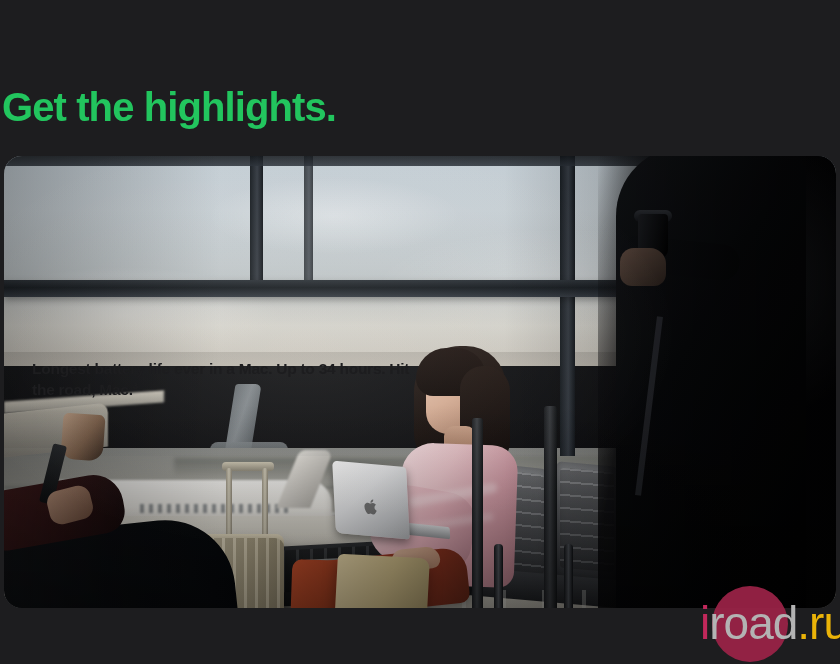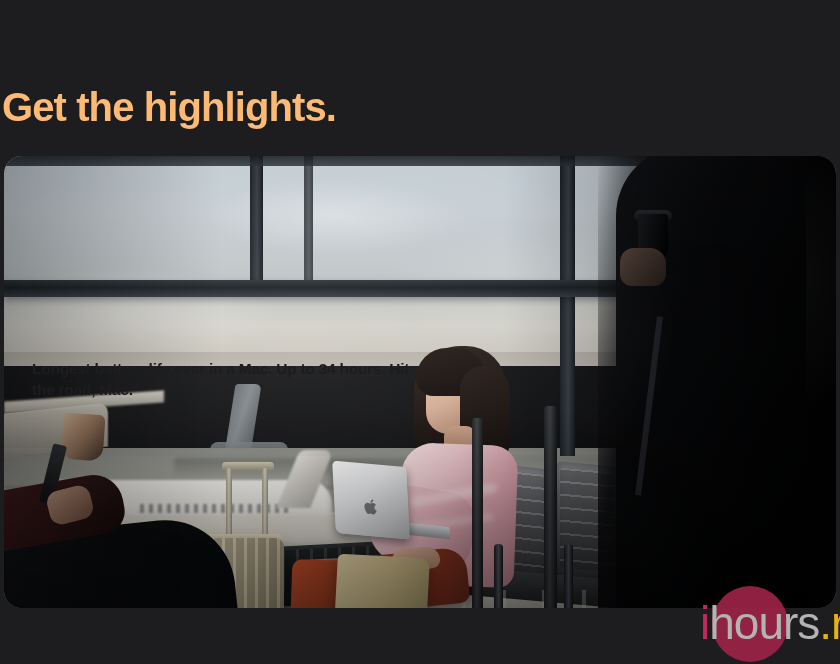--- a/index.html
+++ b/index.html
@@ -22,21 +22,21 @@
 
   
   .headline {
     position: absolute;
     left: 2px;
     top: 56px;
     font-size: 40px;
     line-height: 48px;
     font-weight: 700;
     letter-spacing: -0.9px;
-    color: #fdba74;
+    color: #22c55e;
     white-space: nowrap;
   }
 
   
   .card {
     position: absolute;
     left: 4px;
     top: 156px;
     width: 832px;
     height: 452px;
@@ -768,16 +768,16 @@
       <div class="grade"></div>
     </div>
 
     <p class="caption">
       <span>Longest battery life ever in a Mac. Up to 34 hours. Hit the road, Mac.</span><sup>3</sup>
     </p>
   </div>
 
   <div class="watermark">
     <div class="wm-circle"></div>
-    <div class="wm-text"><span class="wm-i">i</span><span class="wm-cult">hours</span><span class="wm-ru">.ru</span></div>
+    <div class="wm-text"><span class="wm-i">i</span><span class="wm-cult">road</span><span class="wm-ru">.ru</span></div>
   </div>
 
 </div>
 
 </body></html>

